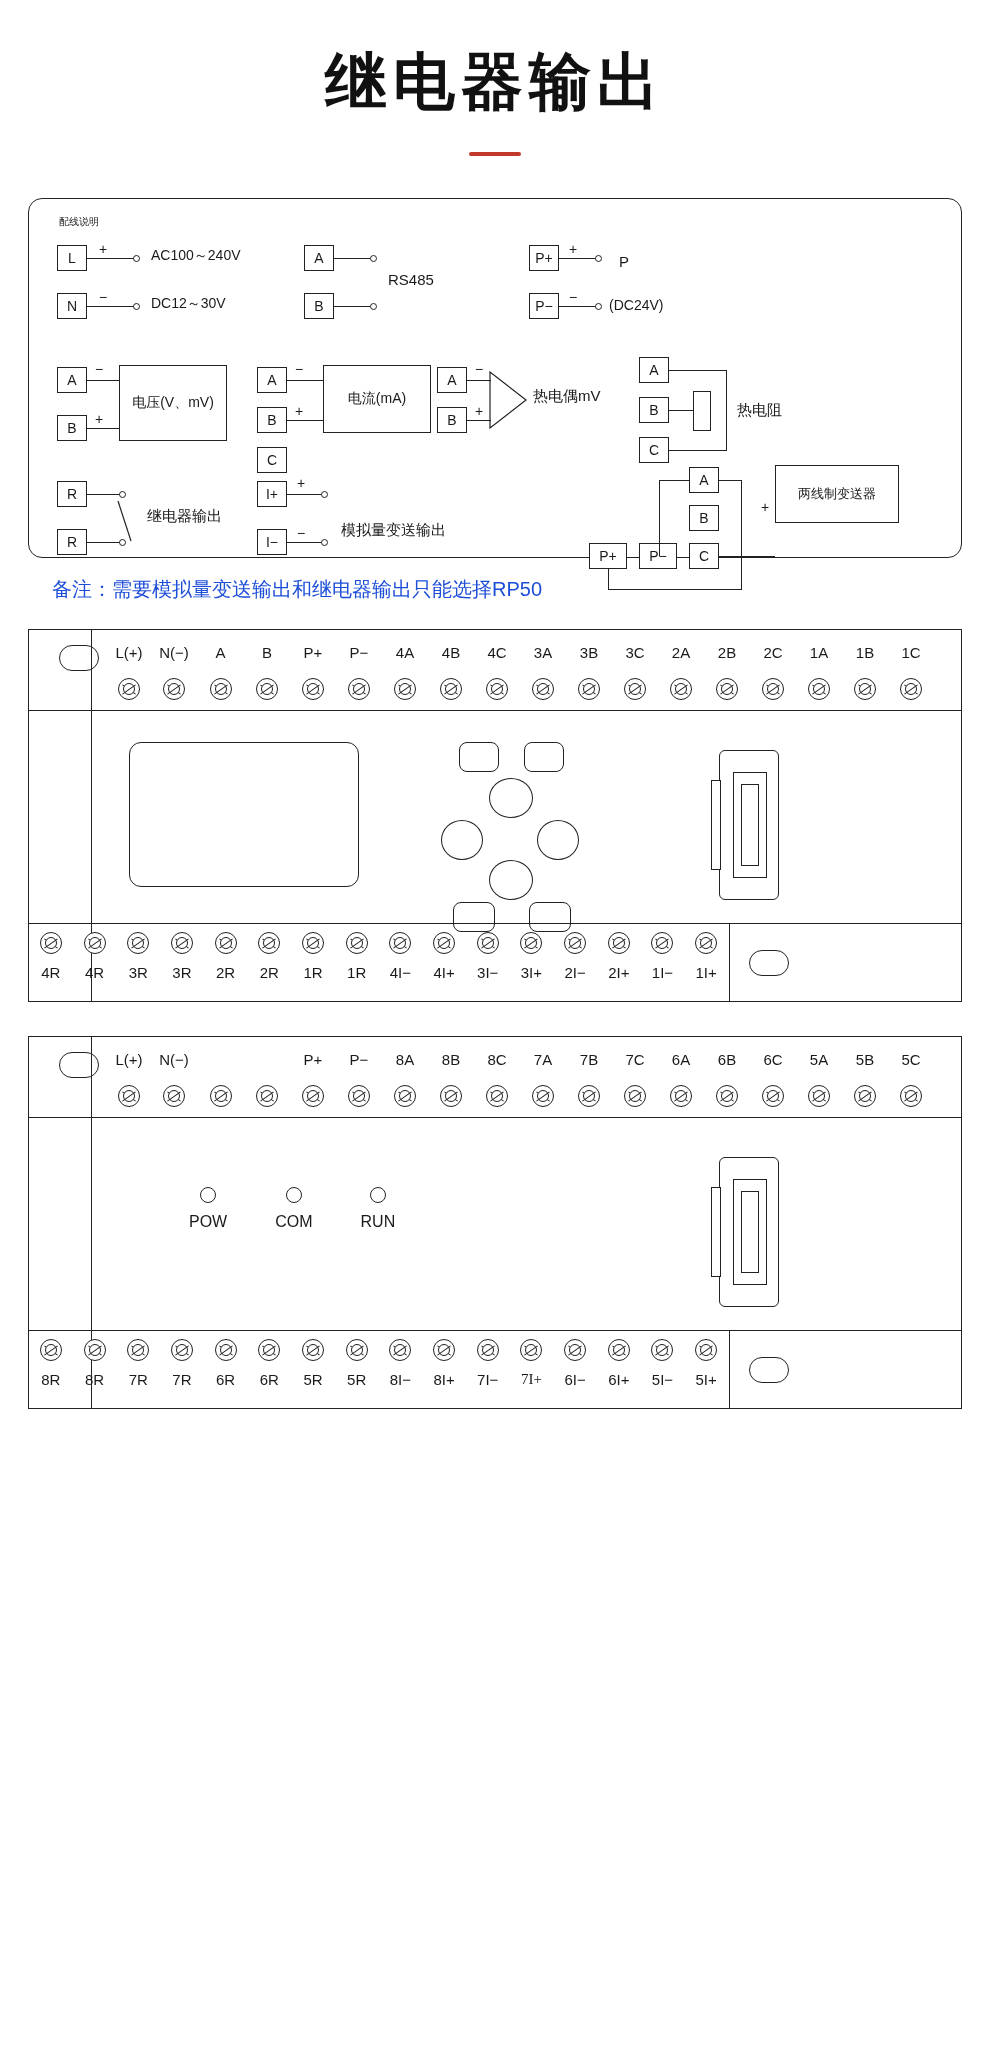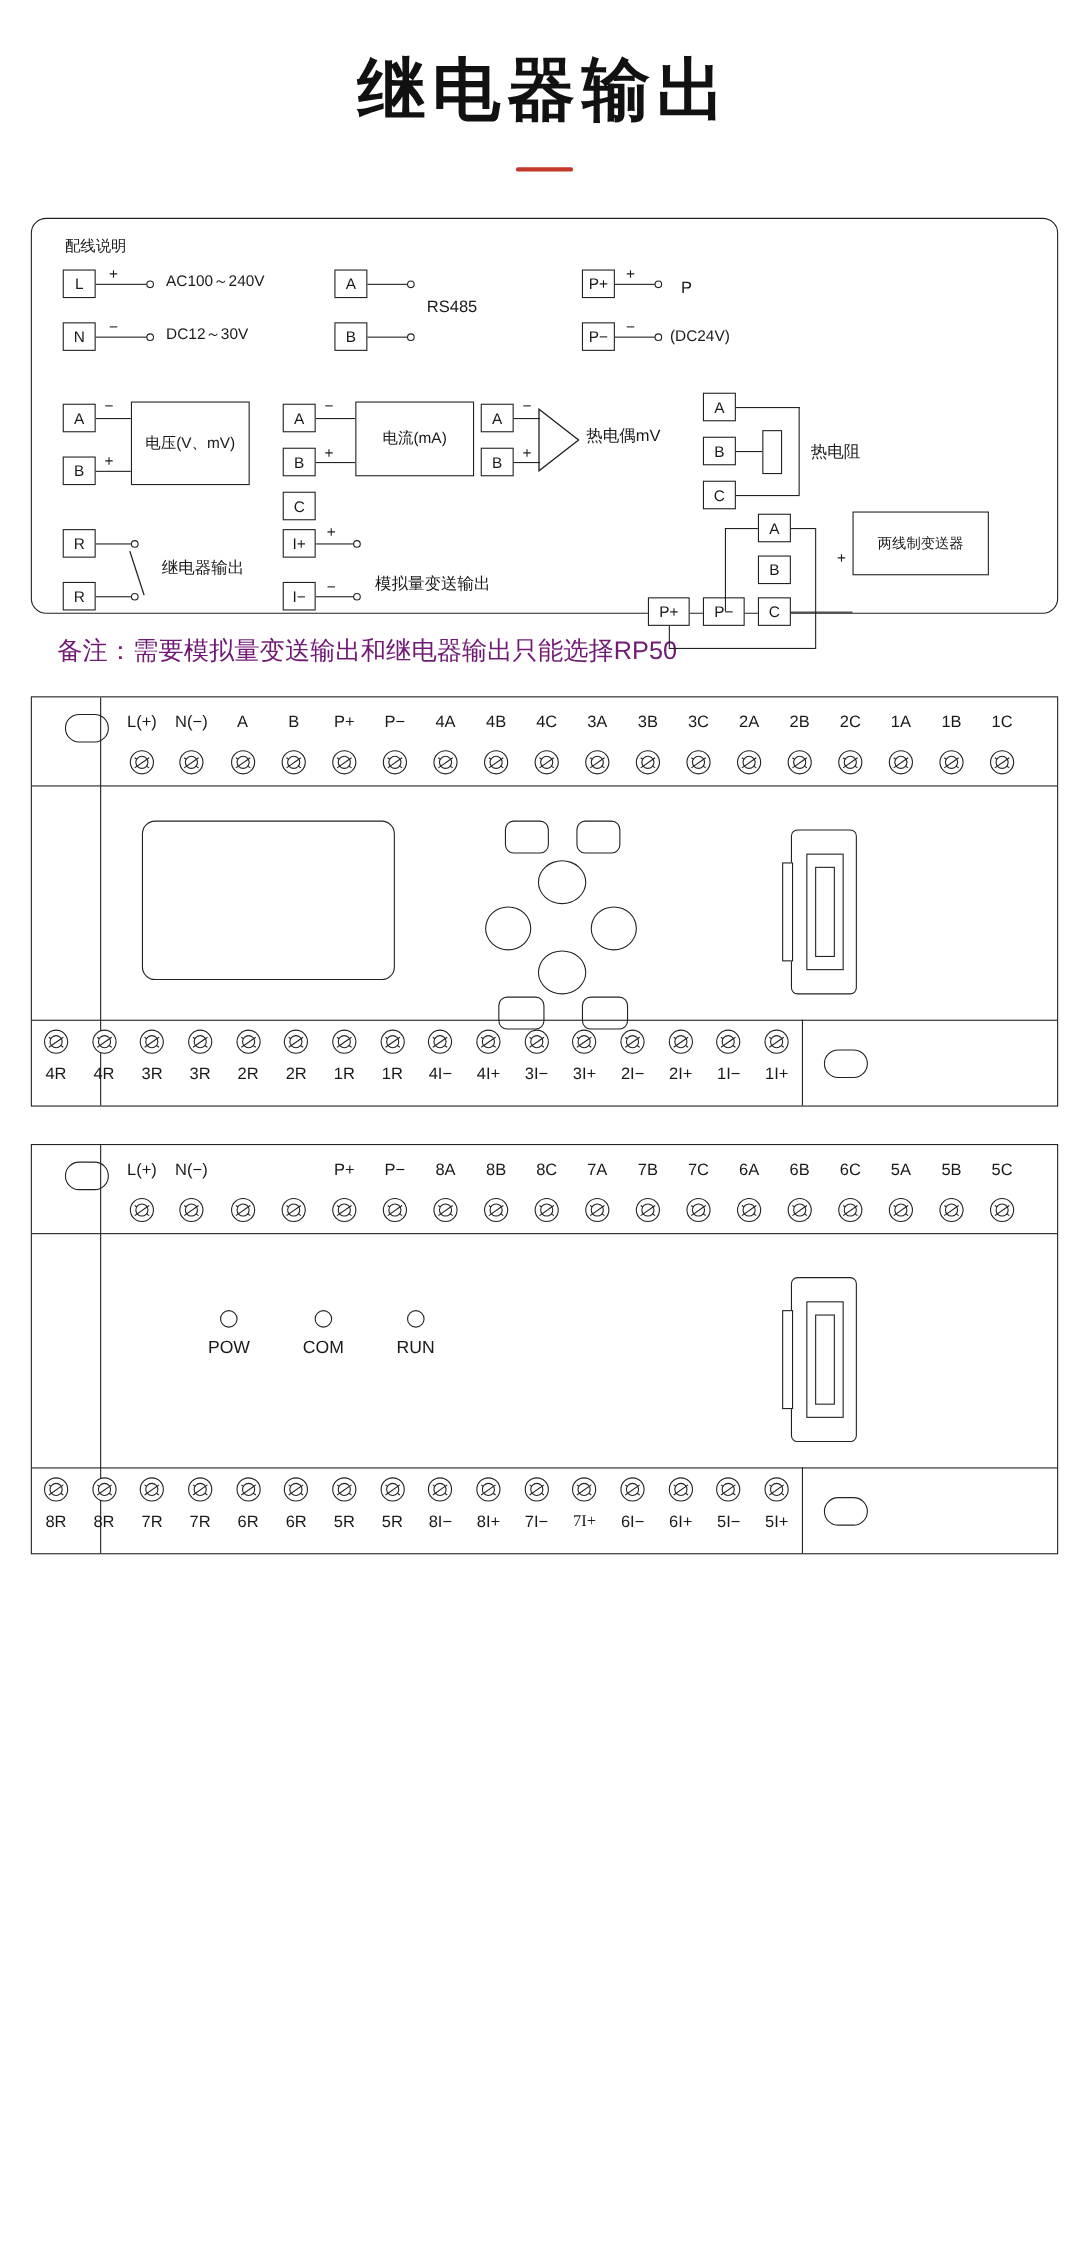--- a/index.html
+++ b/index.html
@@ -30,25 +30,25 @@
   
   .wiring-card{
     position:relative;
     margin:42px 28px 0 28px;
     border:1px solid #222;
     border-radius:14px;
     height:360px;
     box-sizing:border-box;
   }
   .wiring-title{
-    position:absolute;left:30px;top:16px;font-size:14px;color:#222;
+    position:absolute;left:30px;top:16px;font-size:10px;color:#222;
   }
   .note{
     margin:18px 0 0 52px;
-    font-size:23px;color:#701a75;
+    font-size:20px;color:#1d4ed8;
   }
 
   
   .abs{position:absolute;}
   .term{
     width:30px;height:26px;border:1px solid #222;background:#fff;
     display:flex;align-items:center;justify-content:center;
     font-size:14px;box-sizing:border-box;
   }
   .sign{font-size:14px;position:absolute;}

